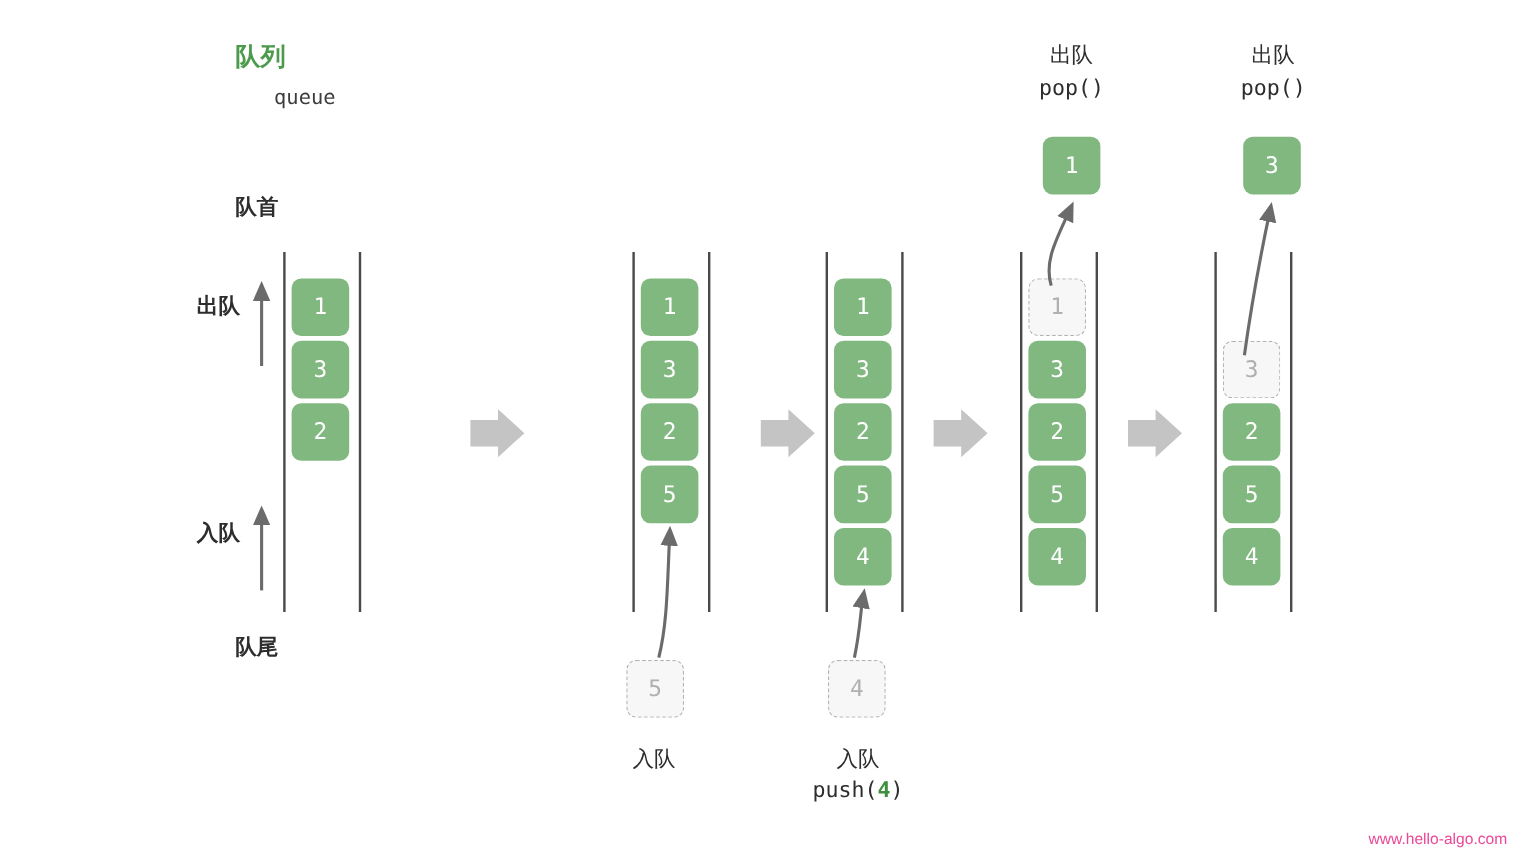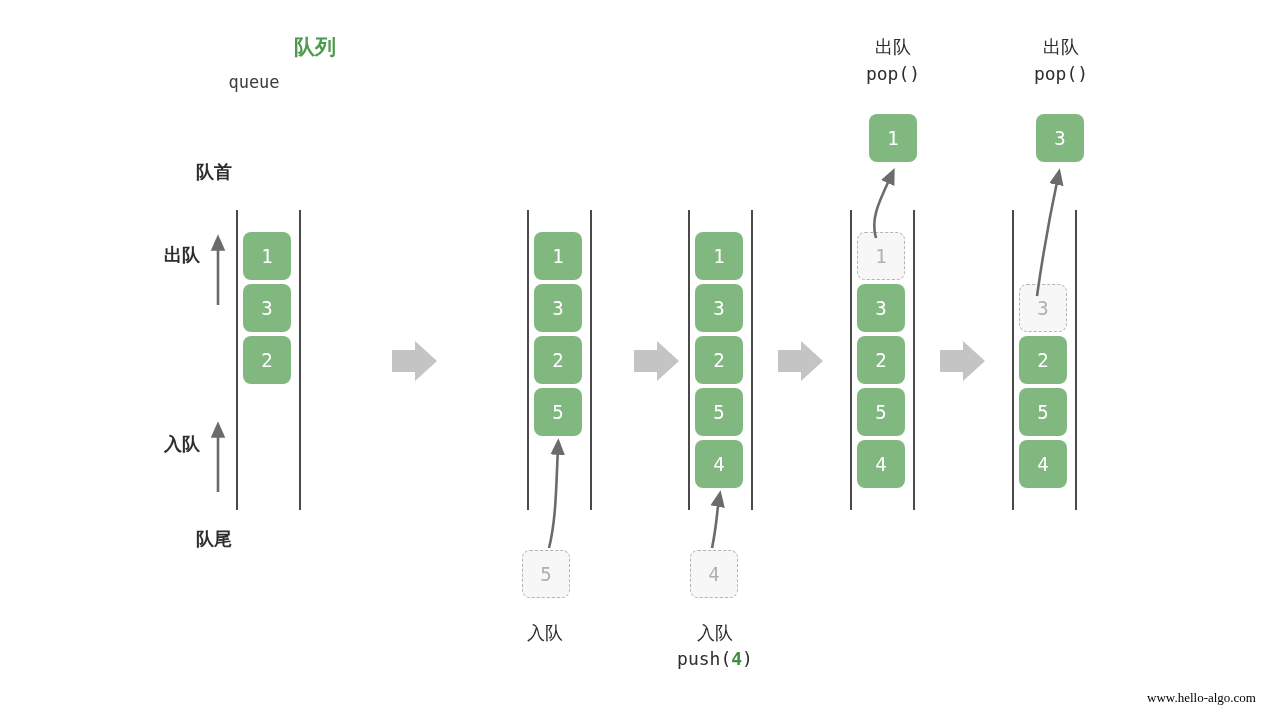--- a/index.html
+++ b/index.html
@@ -21,21 +21,21 @@
     width: 1280px;
     height: 720px;
   }
   .abs { position: absolute; }
 
   
   .title-cn {
     font-size: 21px;
     font-weight: bold;
     color: #4c9a4c;
-    text-align: right;
+    text-align: left;
     white-space: nowrap;
   }
   .title-en {
     font-family: "DejaVu Sans Mono", "Liberation Mono", monospace;
     font-size: 17px;
     color: #3c3c3c;
     text-align: center;
     white-space: nowrap;
   }
   .head-label {
@@ -117,23 +117,23 @@
     font-family: "DejaVu Sans Mono", "Liberation Mono", monospace;
     font-size: 18px;
     color: #2d2d2d;
   }
 
   
   .watermark {
     position: absolute;
     right: 24px;
     bottom: 14px;
-    font-family: Liberation Serif, serif;
+    font-family: Liberation Sans, sans-serif;
     font-size: 13px;
-    color: #000000;
+    color: #ec4899;
     white-space: nowrap;
   }
 
   svg.overlay {
     position: absolute;
     left: 0; top: 0;
     width: 1280px;
     height: 720px;
     pointer-events: none;
   }

